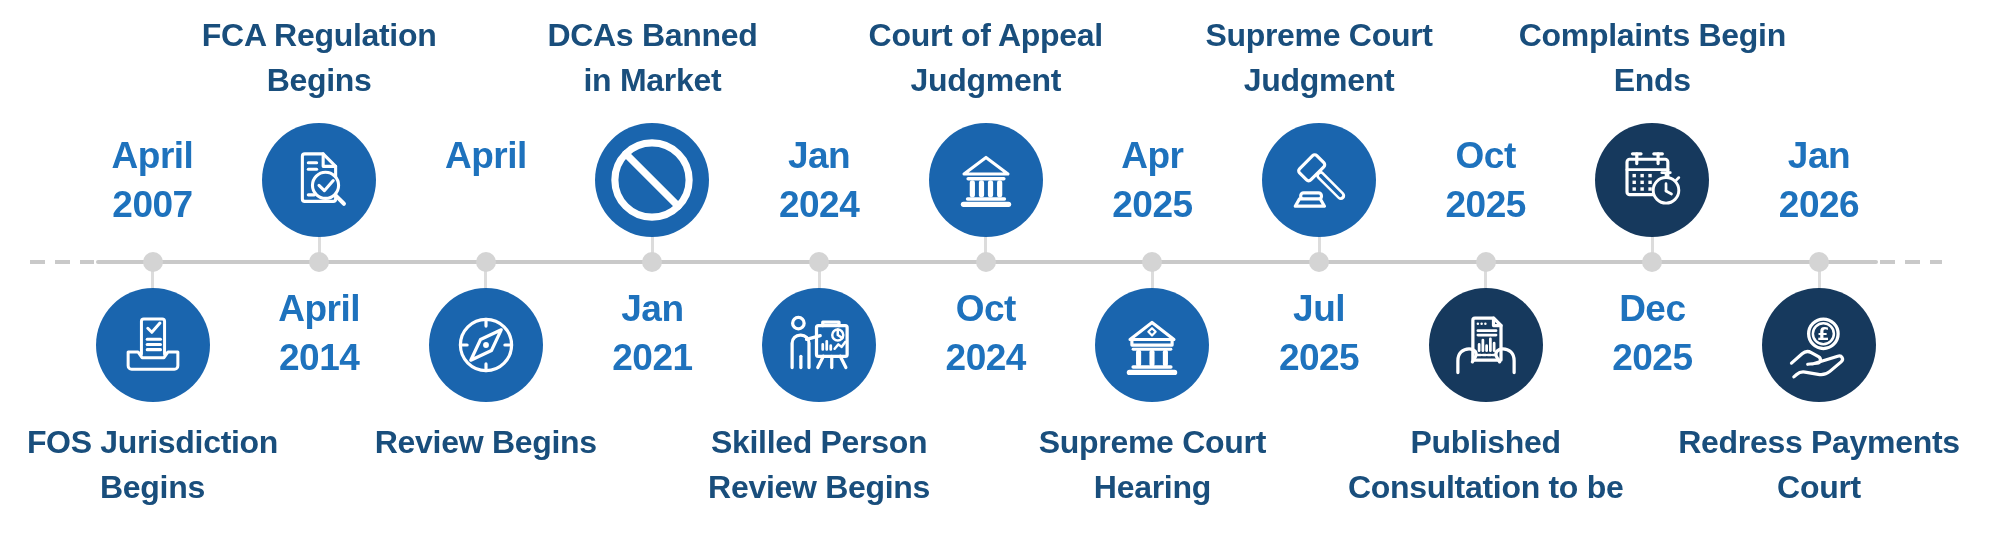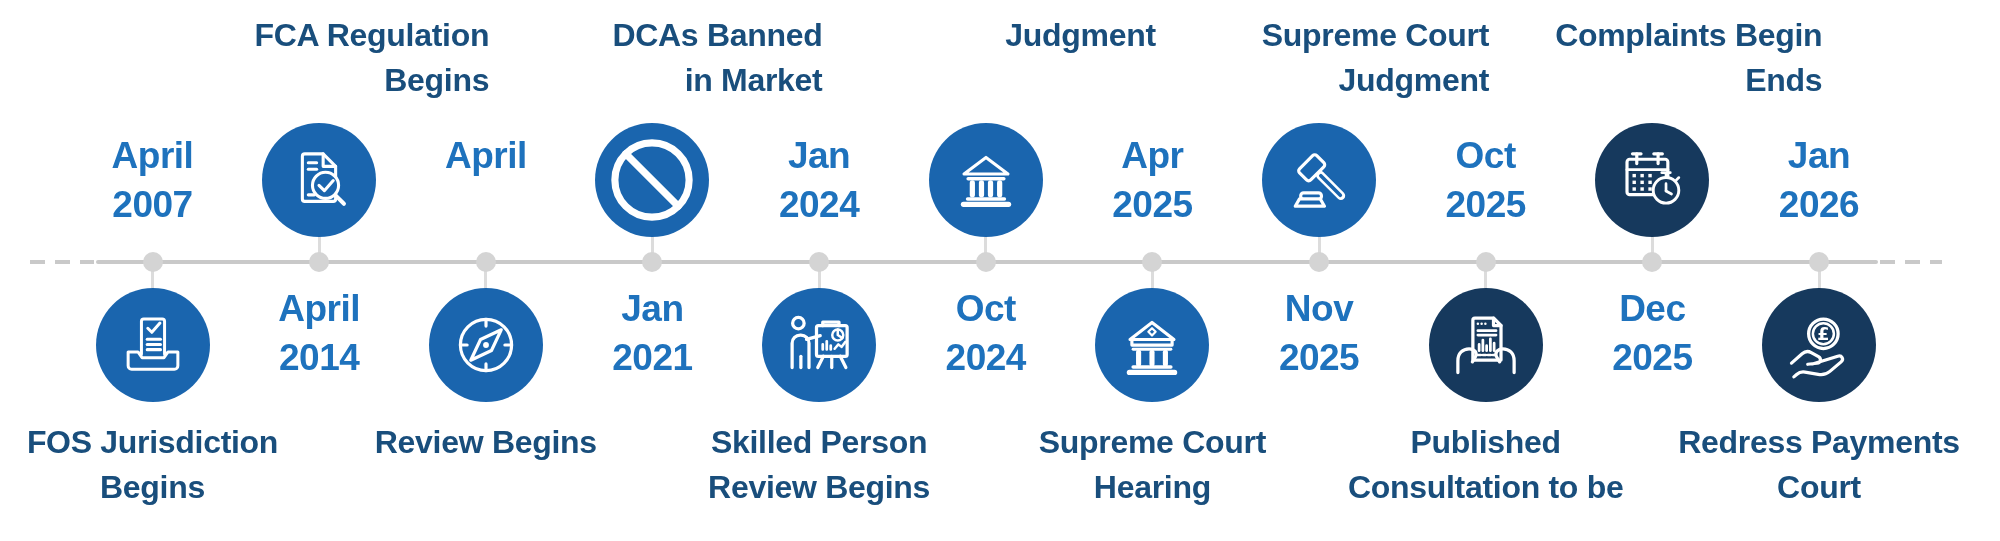--- a/index.html
+++ b/index.html
@@ -19,21 +19,21 @@
   .circle{position:absolute;left:-57px;width:114px;height:114px;border-radius:50%;
     background:var(--cc);display:flex;align-items:center;justify-content:center;z-index:3;}
   .circle.above{top:123px;}
   .circle.below{top:288px;}
   .date{position:absolute;left:-160px;width:320px;text-align:center;font-weight:bold;
     font-size:37px;line-height:49px;letter-spacing:-0.5px;color:var(--datec);z-index:4;}
   .date.above{top:131px;}
   .date.below{top:284px;}
   .label{position:absolute;left:-170px;width:340px;text-align:center;font-weight:bold;
     font-size:32px;line-height:45px;letter-spacing:-0.3px;color:var(--labelc);z-index:4;}
-  .label.above{top:13px;text-align:right;}
+  .label.above{top:13px;}
   .label.below{top:420px;}
   .circle svg{display:block;}
 </style>
 </head>
 <body>
 
 <div class="canvas" style="--bg: #ffffff; --axis: #c9c9c9; --dot: #d4d4d4; --stub: #dcdcdc; --datec: #1e72bd; --labelc: #194e7c;">
   <div class="axis-dash" style="left:30px;width:64px;"></div>
   <div class="axis-solid" style="left:96px;width:1782px;"></div>
   <div class="axis-dash" style="left:1880px;width:62px;"></div>
@@ -165,20 +165,21 @@
    <line x1="43.5" y1="34.5" x2="43.5" y2="44.5" stroke-width="4.4"></line>
    <line x1="16.5" y1="48" x2="47.5" y2="48" stroke-width="3"></line>
    <line x1="13" y1="52.5" x2="51" y2="52.5" stroke-width="4.4"></line>
           </svg>
         </div>
         <div class="date below">
           <div>Oct</div>
           <div>2024</div>
         </div>
         <div class="label above">
+          <div>Court of Appeal</div>
           <div>Judgment</div>
         </div>
       </div>
       <div class="event" style="left: 1152.4px;">
         <div class="stub below"></div>
         <div class="dot"></div>
         <div class="circle below" style="--cc: #1a65ae;">
           <svg viewBox="0 0 64 64" width="78" height="78" fill="none" stroke="#ffffff" stroke-width="2.6" stroke-linecap="round" stroke-linejoin="round">
    <path d="M14 27.5 L32 13.5 L50 27.5 Z"></path>
    <path d="M32 18.2 l3 3 -3 3 -3 -3 z" stroke-width="1.8"></path>
@@ -206,21 +207,21 @@
         <div class="circle above" style="--cc: #1a65ae;">
           <svg viewBox="0 0 64 64" width="78" height="78" fill="none" stroke="#ffffff" stroke-width="2.6" stroke-linecap="round" stroke-linejoin="round">
    <line x1="33" y1="28" x2="50" y2="45" stroke-width="7"></line>
    <line x1="33.5" y1="28.5" x2="49.5" y2="44.5" stroke="var(--cc)" stroke-width="3"></line>
    <rect x="16" y="15.5" width="20" height="13" rx="2.4" transform="rotate(-45 26 22)" fill="var(--cc)"></rect>
    <rect x="17" y="42.5" width="17" height="5.5" rx="2.4" fill="var(--cc)"></rect>
    <path d="M12.5 53.5 l3.5 -6 h17 l3.5 6 z" fill="var(--cc)"></path>
           </svg>
         </div>
         <div class="date below">
-          <div>Nov</div>
+          <div>Jul</div>
           <div>2025</div>
         </div>
         <div class="label above">
           <div>Supreme Court</div>
           <div>Judgment</div>
         </div>
       </div>
       <div class="event" style="left: 1485.7px;">
         <div class="stub below"></div>
         <div class="dot"></div>

